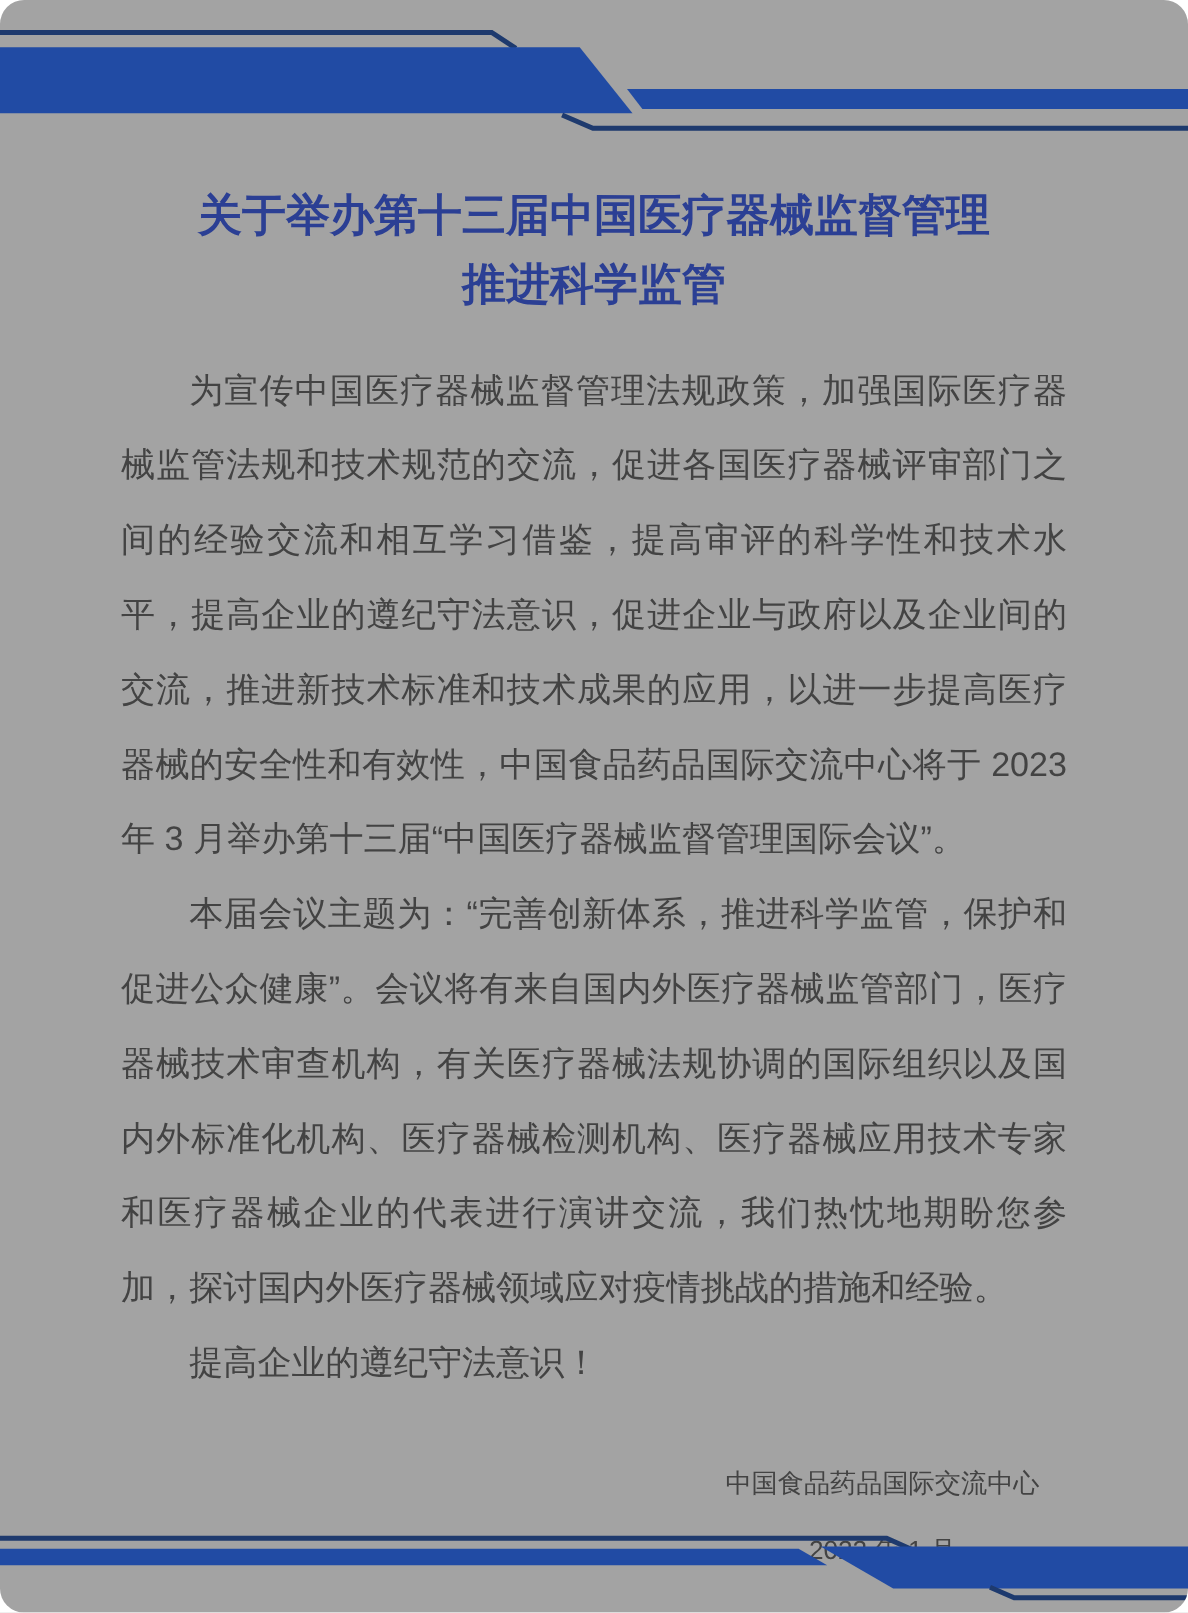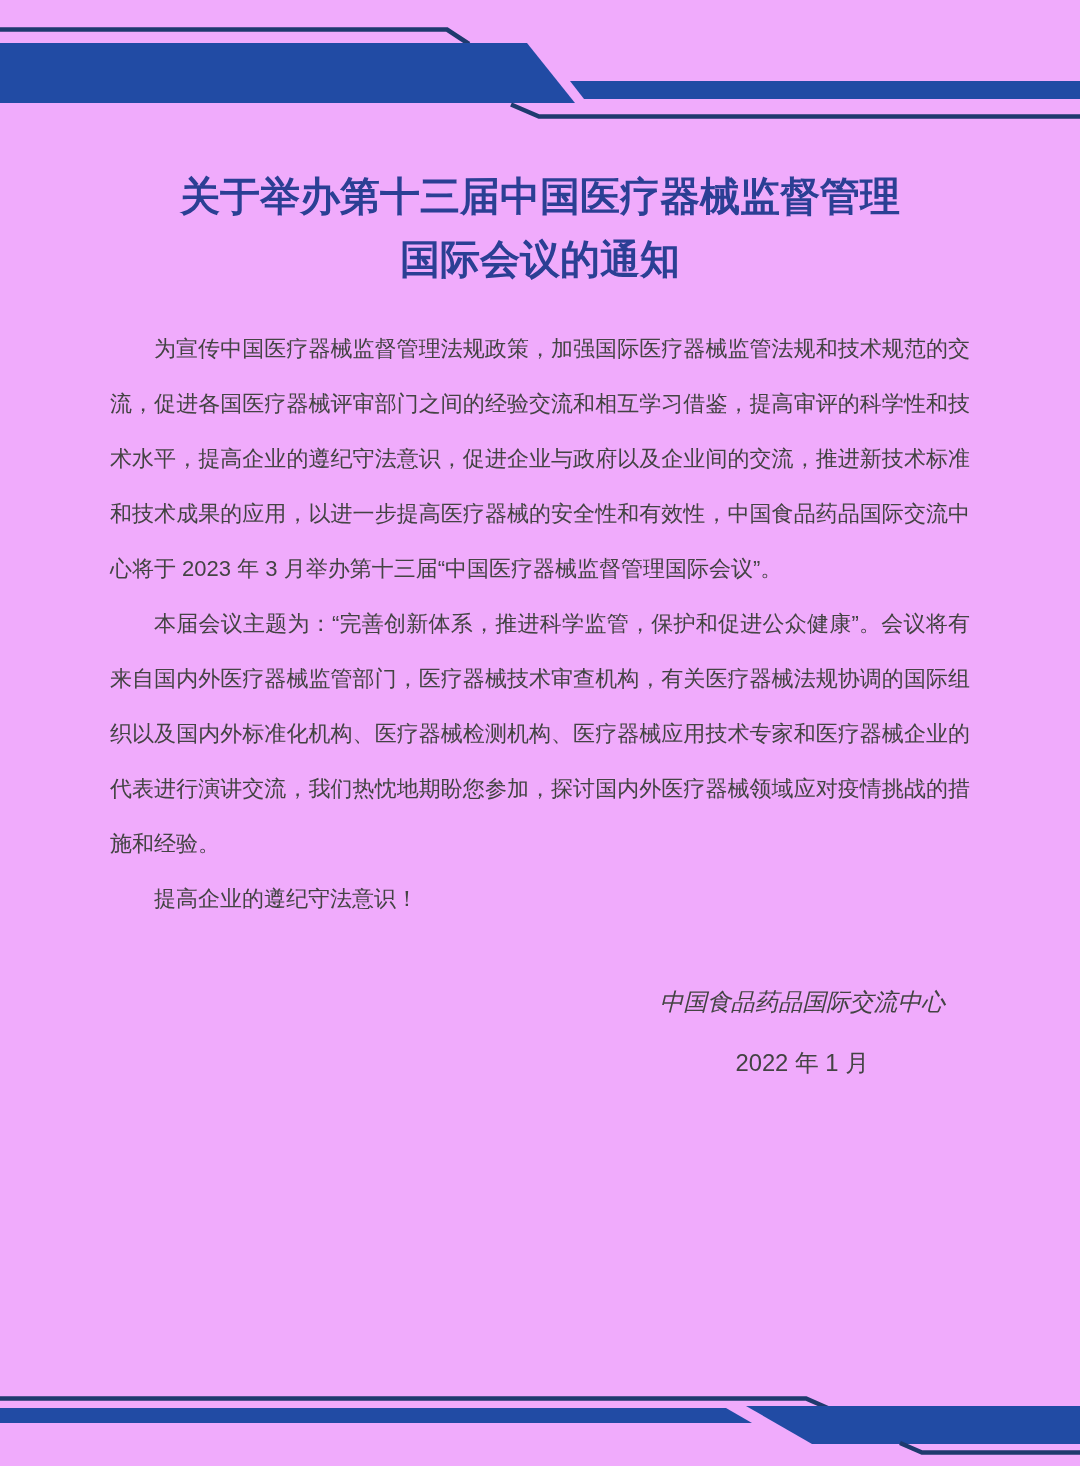--- a/index.html
+++ b/index.html
@@ -6,22 +6,23 @@
   html, body { background: #ffffff; }
   body {
     font-family: "Liberation Sans", "DejaVu Sans", sans-serif;
     width: 1080px;
     margin: 0 auto;
   }
   .page {
     position: relative;
     width: 1080px;
     height: 1466px;
-    background: #f0abfc;
+    background: #a3a3a3;
     overflow: hidden;
+    border-radius: 22px;
   }
   .banner {
     position: absolute;
     left: 0;
     width: 1080px;
     height: 130px;
     display: block;
   }
   .banner.top { top: 0; }
   .banner.bottom { bottom: 0; }
@@ -32,59 +33,59 @@
     text-align: center;
     color: var(--title-blue, #2b3f94);
     font-size: 40px;
     font-weight: bold;
     line-height: 63px;
     letter-spacing: 0px;
   }
   .body-text {
     margin: 30px 110px 0 110px;
     color: var(--body-text, #434343);
-    font-size: 22px;
-    line-height: 55px;
+    font-size: 31px;
+    line-height: 68px;
     text-align: justify;
   }
   .body-text p {
     text-indent: 2em;
     margin: 0;
   }
   .signature-block {
     margin-top: 48px;
     padding-right: 135px;
     text-align: right;
     color: var(--body-text, #434343);
     font-size: 23.8px;
     line-height: 55px;
   }
   .signature-inner {
     display: inline-block;
     text-align: center;
   }
-  .signature-line { display: block; font-style: italic; }
+  .signature-line { display: block; }
   .date-line { display: block; margin-top: 6px; }
 </style>
 </head>
 <body>
 
 <div class="page">
 
   <svg class="banner top" viewBox="0 0 1080 130" preserveAspectRatio="none" aria-hidden="true">
     <polyline class="echo-line" points="0,29.5 447,29.5 469,44"></polyline>
     <polygon class="band-fill" points="0,43 527,43 575,103 0,103"></polygon>
     <polygon class="band-fill" points="570,81 1080,81 1080,99 584,99"></polygon>
     <polyline class="echo-line" points="511,104.5 539,116.5 1080,116.5"></polyline>
   </svg>
 
   <div style="height:130px"></div>
   <h1 class="doc-title">
     <span>关于举办第十三届中国医疗器械监督管理</span><br>
-    <span>国际会议的通知</span>
+    <span>推进科学监管</span>
   </h1>
 
   <div class="body-text">
     <p>为宣传中国医疗器械监督管理法规政策，加强国际医疗器械监管法规和技术规范的交流，促进各国医疗器械评审部门之间的经验交流和相互学习借鉴，提高审评的科学性和技术水平，提高企业的遵纪守法意识，促进企业与政府以及企业间的交流，推进新技术标准和技术成果的应用，以进一步提高医疗器械的安全性和有效性，中国食品药品国际交流中心将于 2023 年 3 月举办第十三届“中国医疗器械监督管理国际会议”。</p>
     <p>本届会议主题为：“完善创新体系，推进科学监管，保护和促进公众健康”。会议将有来自国内外医疗器械监管部门，医疗器械技术审查机构，有关医疗器械法规协调的国际组织以及国内外标准化机构、医疗器械检测机构、医疗器械应用技术专家和医疗器械企业的代表进行演讲交流，我们热忱地期盼您参加，探讨国内外医疗器械领域应对疫情挑战的措施和经验。</p>
     <p>提高企业的遵纪守法意识！</p>
   </div>
 
   <div class="signature-block">
     <span class="signature-inner">

